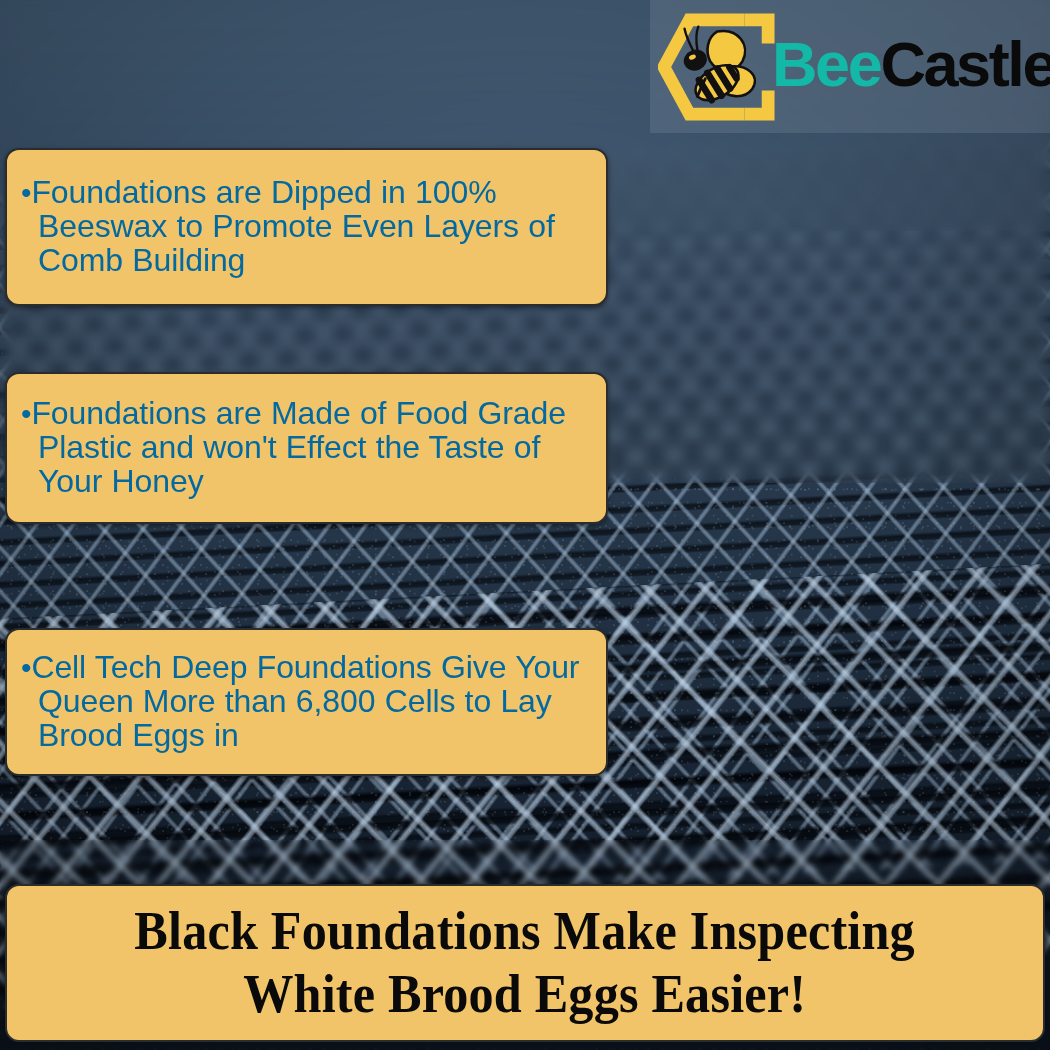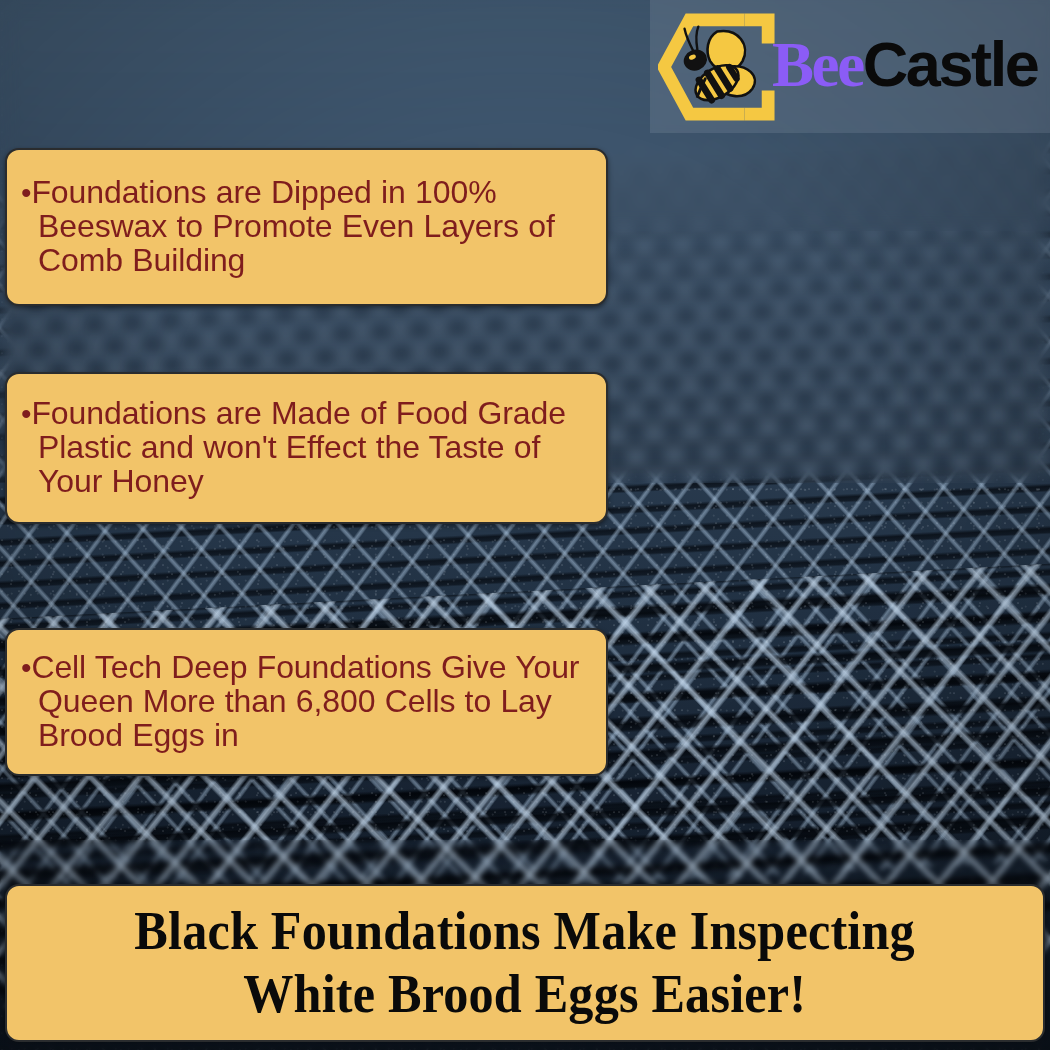--- a/index.html
+++ b/index.html
@@ -149,21 +149,21 @@
 
   .logo-wordmark {
     font-size:63px;
     font-weight:bold;
     letter-spacing:-2.4px;
     line-height:1;
     white-space:nowrap;
     margin-left:-4px;
     margin-top:-4px;
   }
-  .wm-bee { color:#8b5cf6;font-family:Liberation Serif, serif; }
+  .wm-bee { color:#14b8a6; }
   .wm-castle { color:#0a0a0a; }
 
   
   .bullet-card {
     position:absolute;
     left:5px;
     width:603px;
     background:#F2C469;
     border:2px solid #2a2c2e;
     border-radius:14px;
@@ -172,21 +172,21 @@
     align-items:center;
     padding:10px 16px 10px 14px;
   }
   #card-1 { top:148px; height:158px; }
   #card-2 { top:372px; height:152px; }
   #card-3 { top:588px; height:148px;margin-top:40px; }
 
   .bullet-text {
     font-size:32px;
     line-height:1.06;
-    color:#7f1d1d;
+    color:#0369a1;
     text-indent:-17px;
     padding-left:17px;
     letter-spacing:-0.1px;
     word-spacing:0.5px;
   }
   .bullet-dot { font-size:30px; }
 
   
   .banner {
     position:absolute;

